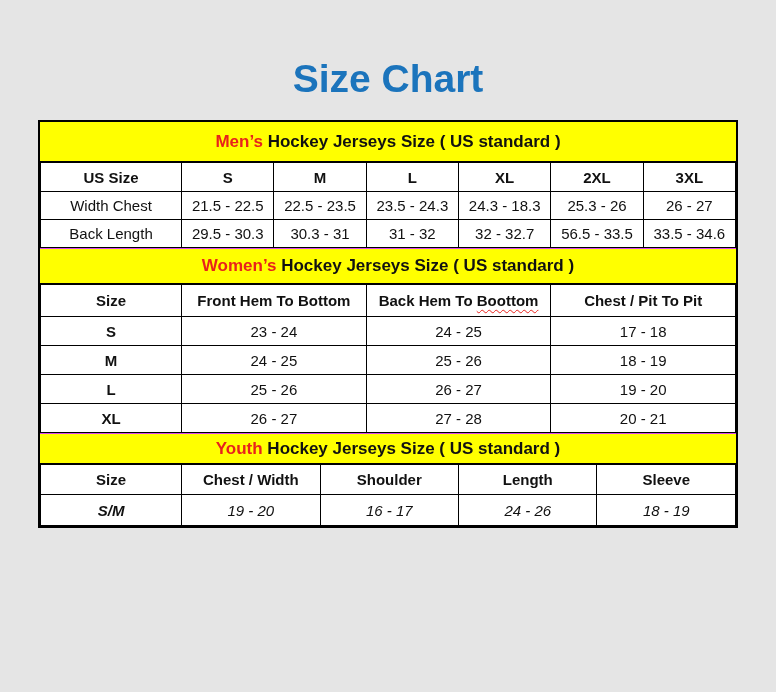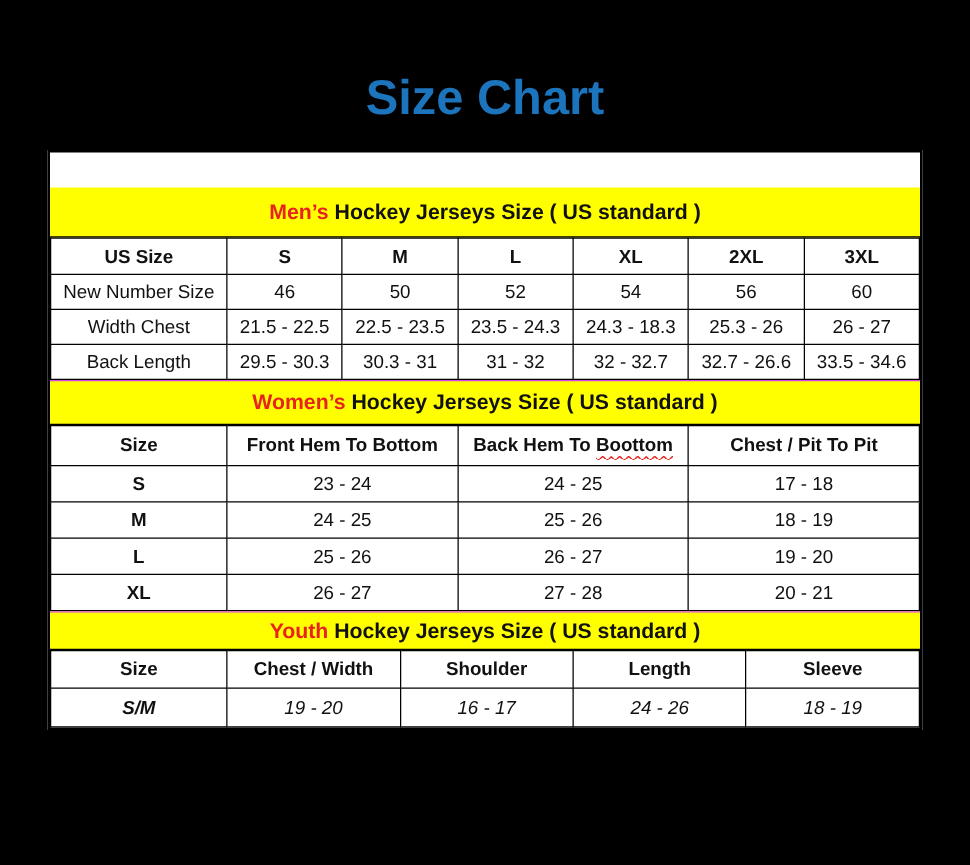--- a/index.html
+++ b/index.html
@@ -1,20 +1,20 @@
 <!DOCTYPE html>
 <html style="--title-blue: #1B74BC; --accent-red: #E8221C; --band-yellow: #FFFF00; --border-black: #000000;"><head>
 <meta charset="utf-8">
 <style>
   html, body { margin: 0; padding: 0; background: #ffffff; }
   .canvas {
     position: relative;
     width: 776px;
     height: 692px;
-    background: #000000;
+    background: #e5e5e5;
     font-family: "Liberation Sans", sans-serif;
     color: #111111;
     overflow: hidden;
   }
   .page-title {
     position: absolute;
     top: 57px;
     left: 0;
     width: 100%;
     margin: 0;
@@ -37,21 +37,21 @@
     background: var(--band-yellow, #FFFF00);
     display: flex;
     align-items: center;
     justify-content: center;
     font-weight: bold;
     font-size: 17px;
     border-top: 1px solid #d946ef;
     border-bottom: 1px solid #000;
     white-space: pre;
   }
-  .chart section:first-child .caption { border-top: none; margin-top: 28px; }
+  .chart section:first-child .caption { border-top: none; }
   .caption .hl { color: var(--accent-red, #E8221C); }
   table {
     border-collapse: collapse;
     width: 100%;
     table-layout: fixed;
   }
   th, td {
     border: 1px solid #000;
     text-align: center;
     vertical-align: middle;
@@ -106,44 +106,35 @@
               <th>S</th>
               <th>M</th>
               <th>L</th>
               <th>XL</th>
               <th>2XL</th>
               <th>3XL</th>
             </tr>
           </thead>
           <tbody>
             <tr>
-              <td>New Number Size</td>
-              <td>46</td>
-              <td>50</td>
-              <td>52</td>
-              <td>54</td>
-              <td>56</td>
-              <td>60</td>
-            </tr>
-            <tr>
               <td>Width Chest</td>
               <td>21.5 - 22.5</td>
               <td>22.5 - 23.5</td>
               <td>23.5 - 24.3</td>
               <td>24.3 - 18.3</td>
               <td>25.3 - 26</td>
               <td>26 - 27</td>
             </tr>
             <tr>
               <td>Back Length</td>
               <td>29.5 - 30.3</td>
               <td>30.3 - 31</td>
               <td>31 - 32</td>
               <td>32 - 32.7</td>
-              <td>32.7 - 26.6</td>
+              <td>56.5 - 33.5</td>
               <td>33.5 - 34.6</td>
             </tr>
           </tbody>
         </table>
       </section>
       <section class="size-table first-col-bold">
         <div class="caption"><span class="hl">Women’s</span><span> Hockey Jerseys Size ( US standard )</span></div>
         <table>
           <colgroup>
             <col style="width:20.3%">

